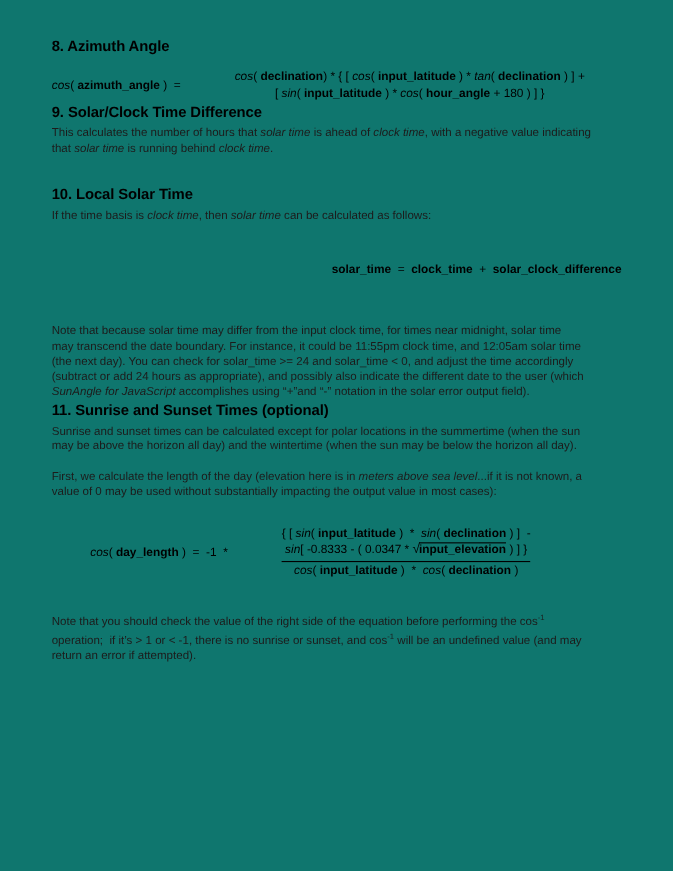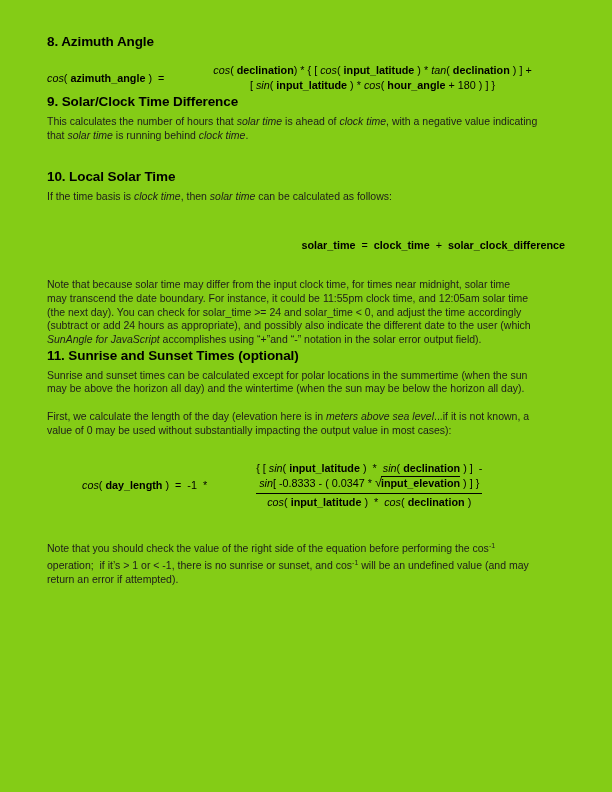--- a/index.html
+++ b/index.html
@@ -1,21 +1,21 @@
 <!DOCTYPE html>
 <html><head>
 <meta charset="utf-8">
 <style>
   html,body { margin:0; padding:0; background:#ffffff; }
   .page {
     position:relative;
     width:612px; height:792px;
     box-sizing:border-box;
     padding:33px 47px 0 47px;
-    background:#84cc16;
+    background:#0f766e;
     font-family:"Liberation Sans", sans-serif;
     color:#1d1b1b;
     overflow:hidden;
   }
   h2.h {
     margin:0;
     font-size:13.5px;
     line-height:17px;
     font-weight:bold;
     color:#000;
@@ -55,21 +55,21 @@
   
   .f8   { margin-top:13px; }
   .mh9  { margin-top:31px; }
   .mp9  { margin-top:5px; }
   .f9   { margin-top:26px; }
   .f9l1 { margin-left:28px; }
   .f9l2 { display:flex; align-items:center; margin-left:175px; margin-top:2px; }
   .mh10 { margin-top:31px; }
   .mp10 { margin-top:5px; }
   .f10  { margin-top:34px; text-align:right; }
-  .mp10n{ margin-top:25px; }
+  .mp10n{ margin-top:42px; }
   .mh11 { margin-top:22px; }
   .mp11a{ margin-top:5px; }
   .mp11b{ margin-top:14px; }
   .f11  { margin-top:24px; margin-left:35px; }
   .mpf  { margin-top:29px; }
 </style>
 </head>
 <body>
 
 <div class="page">

